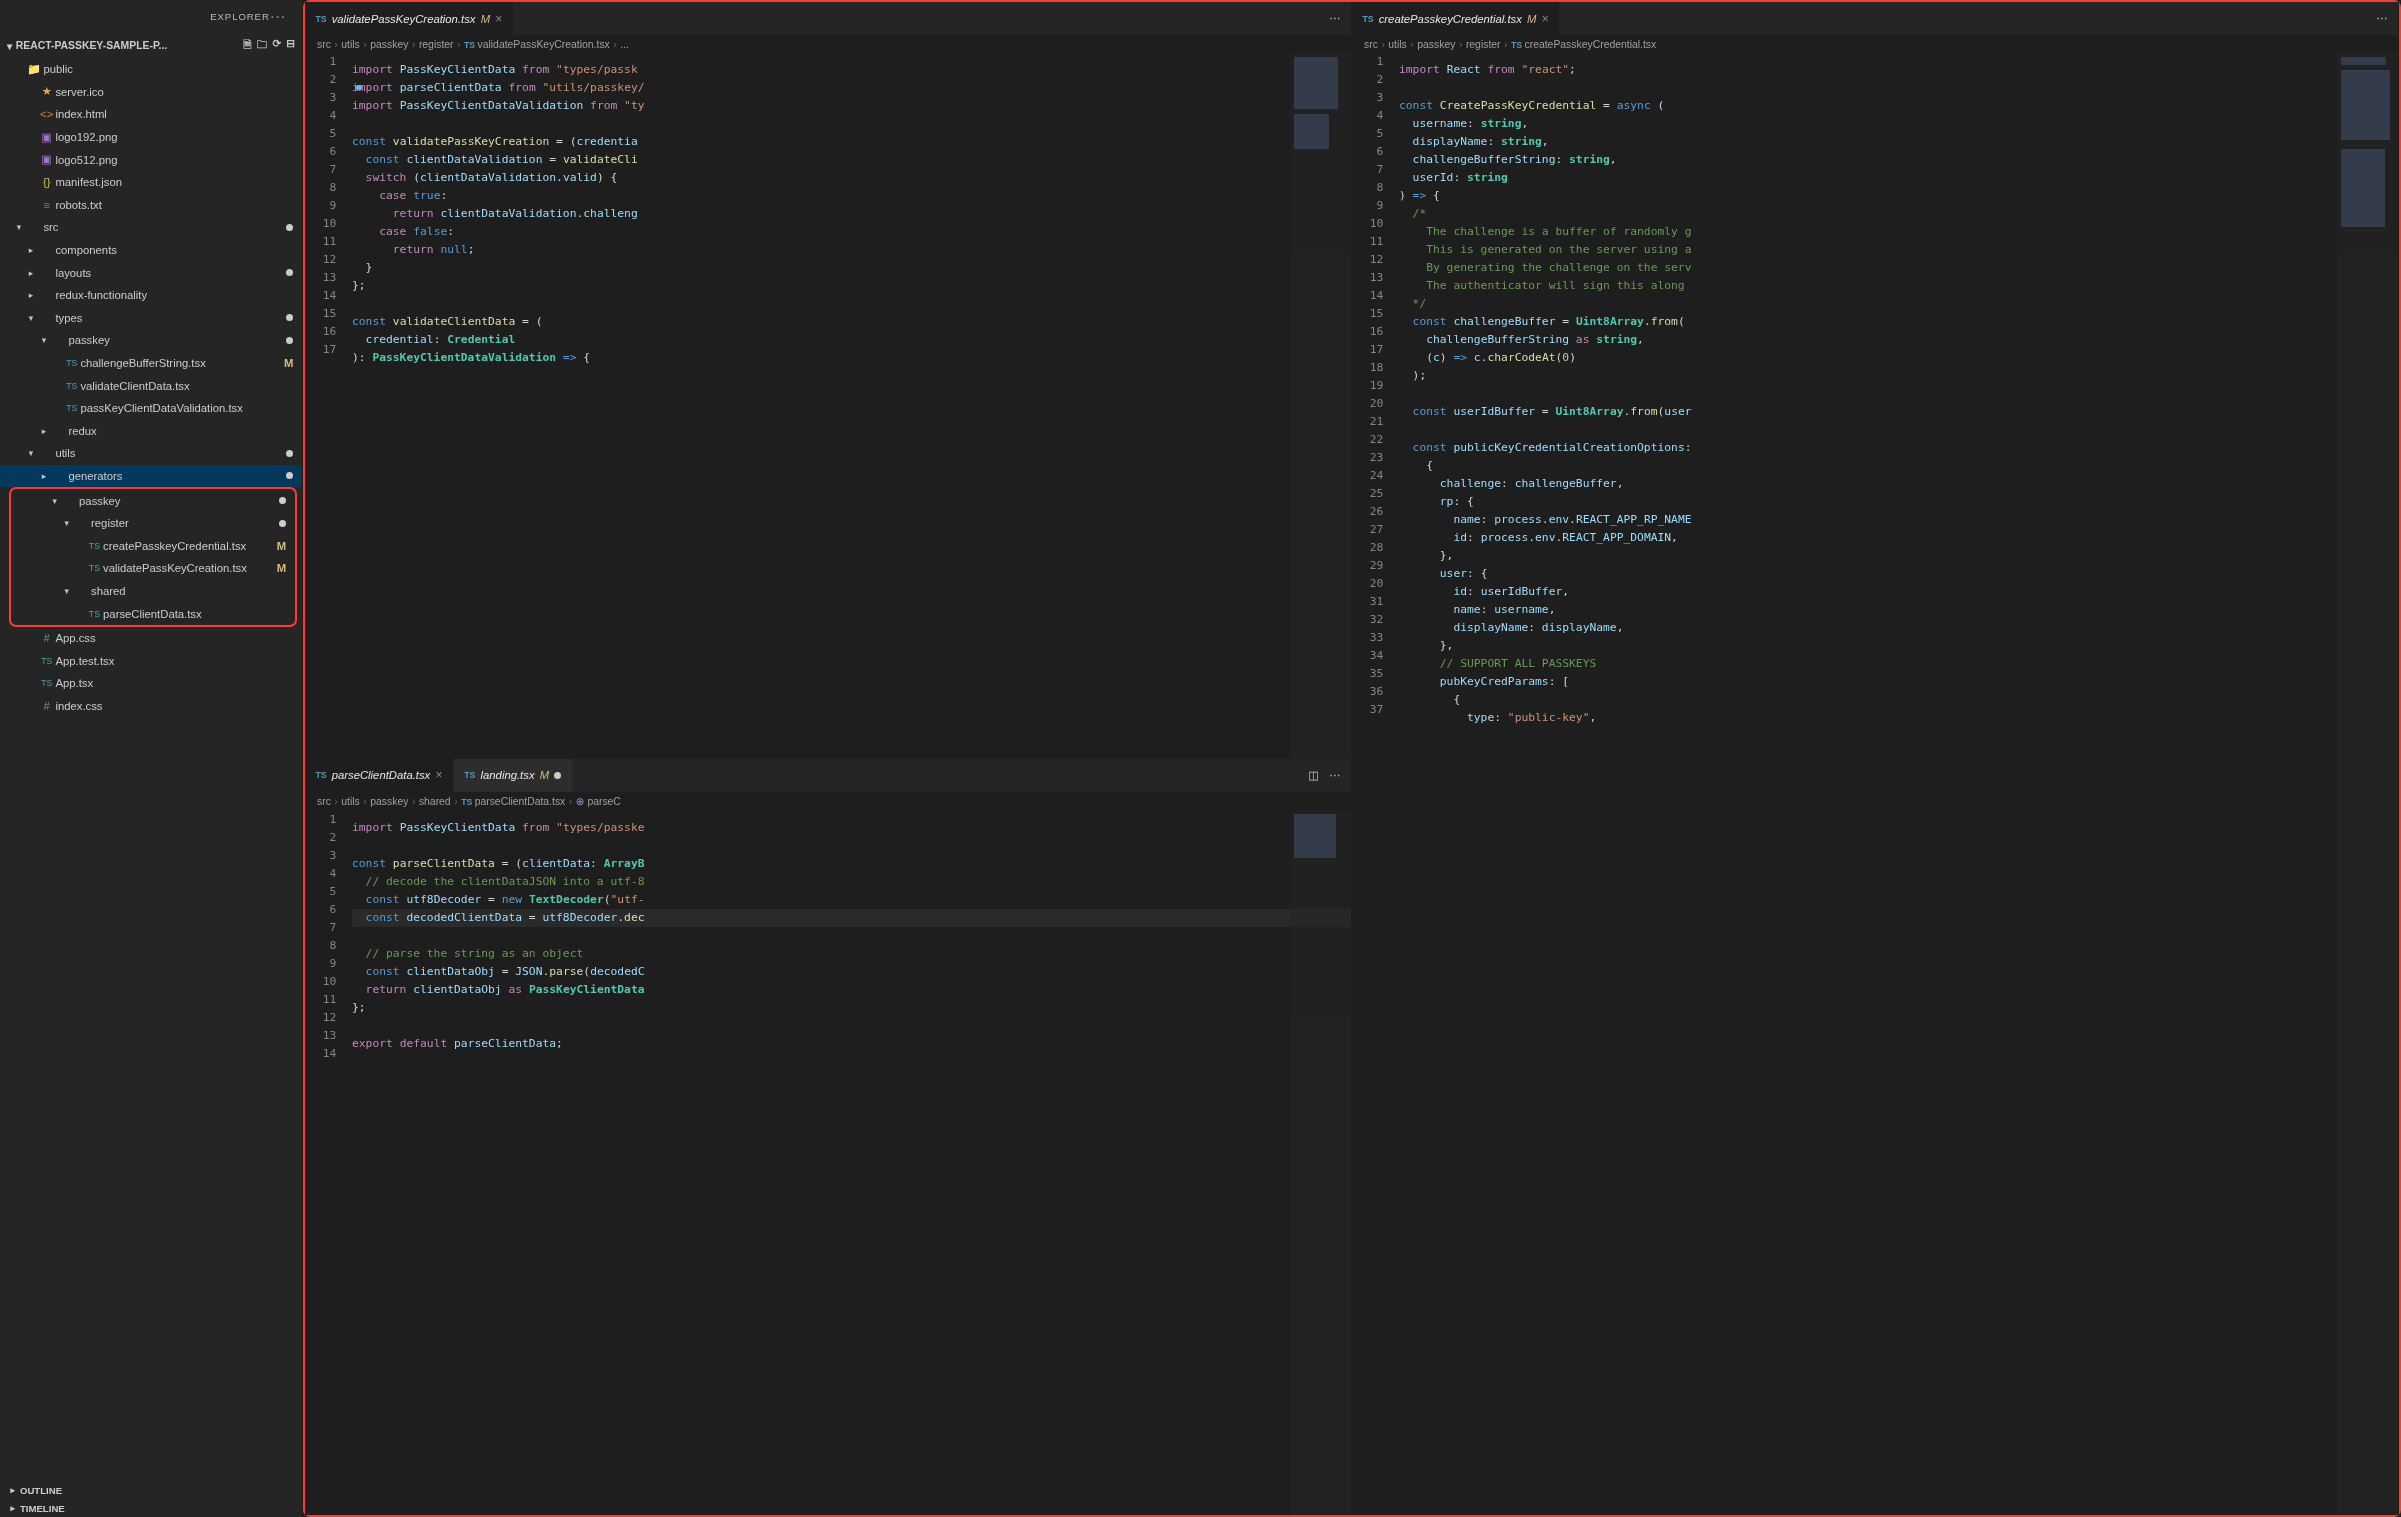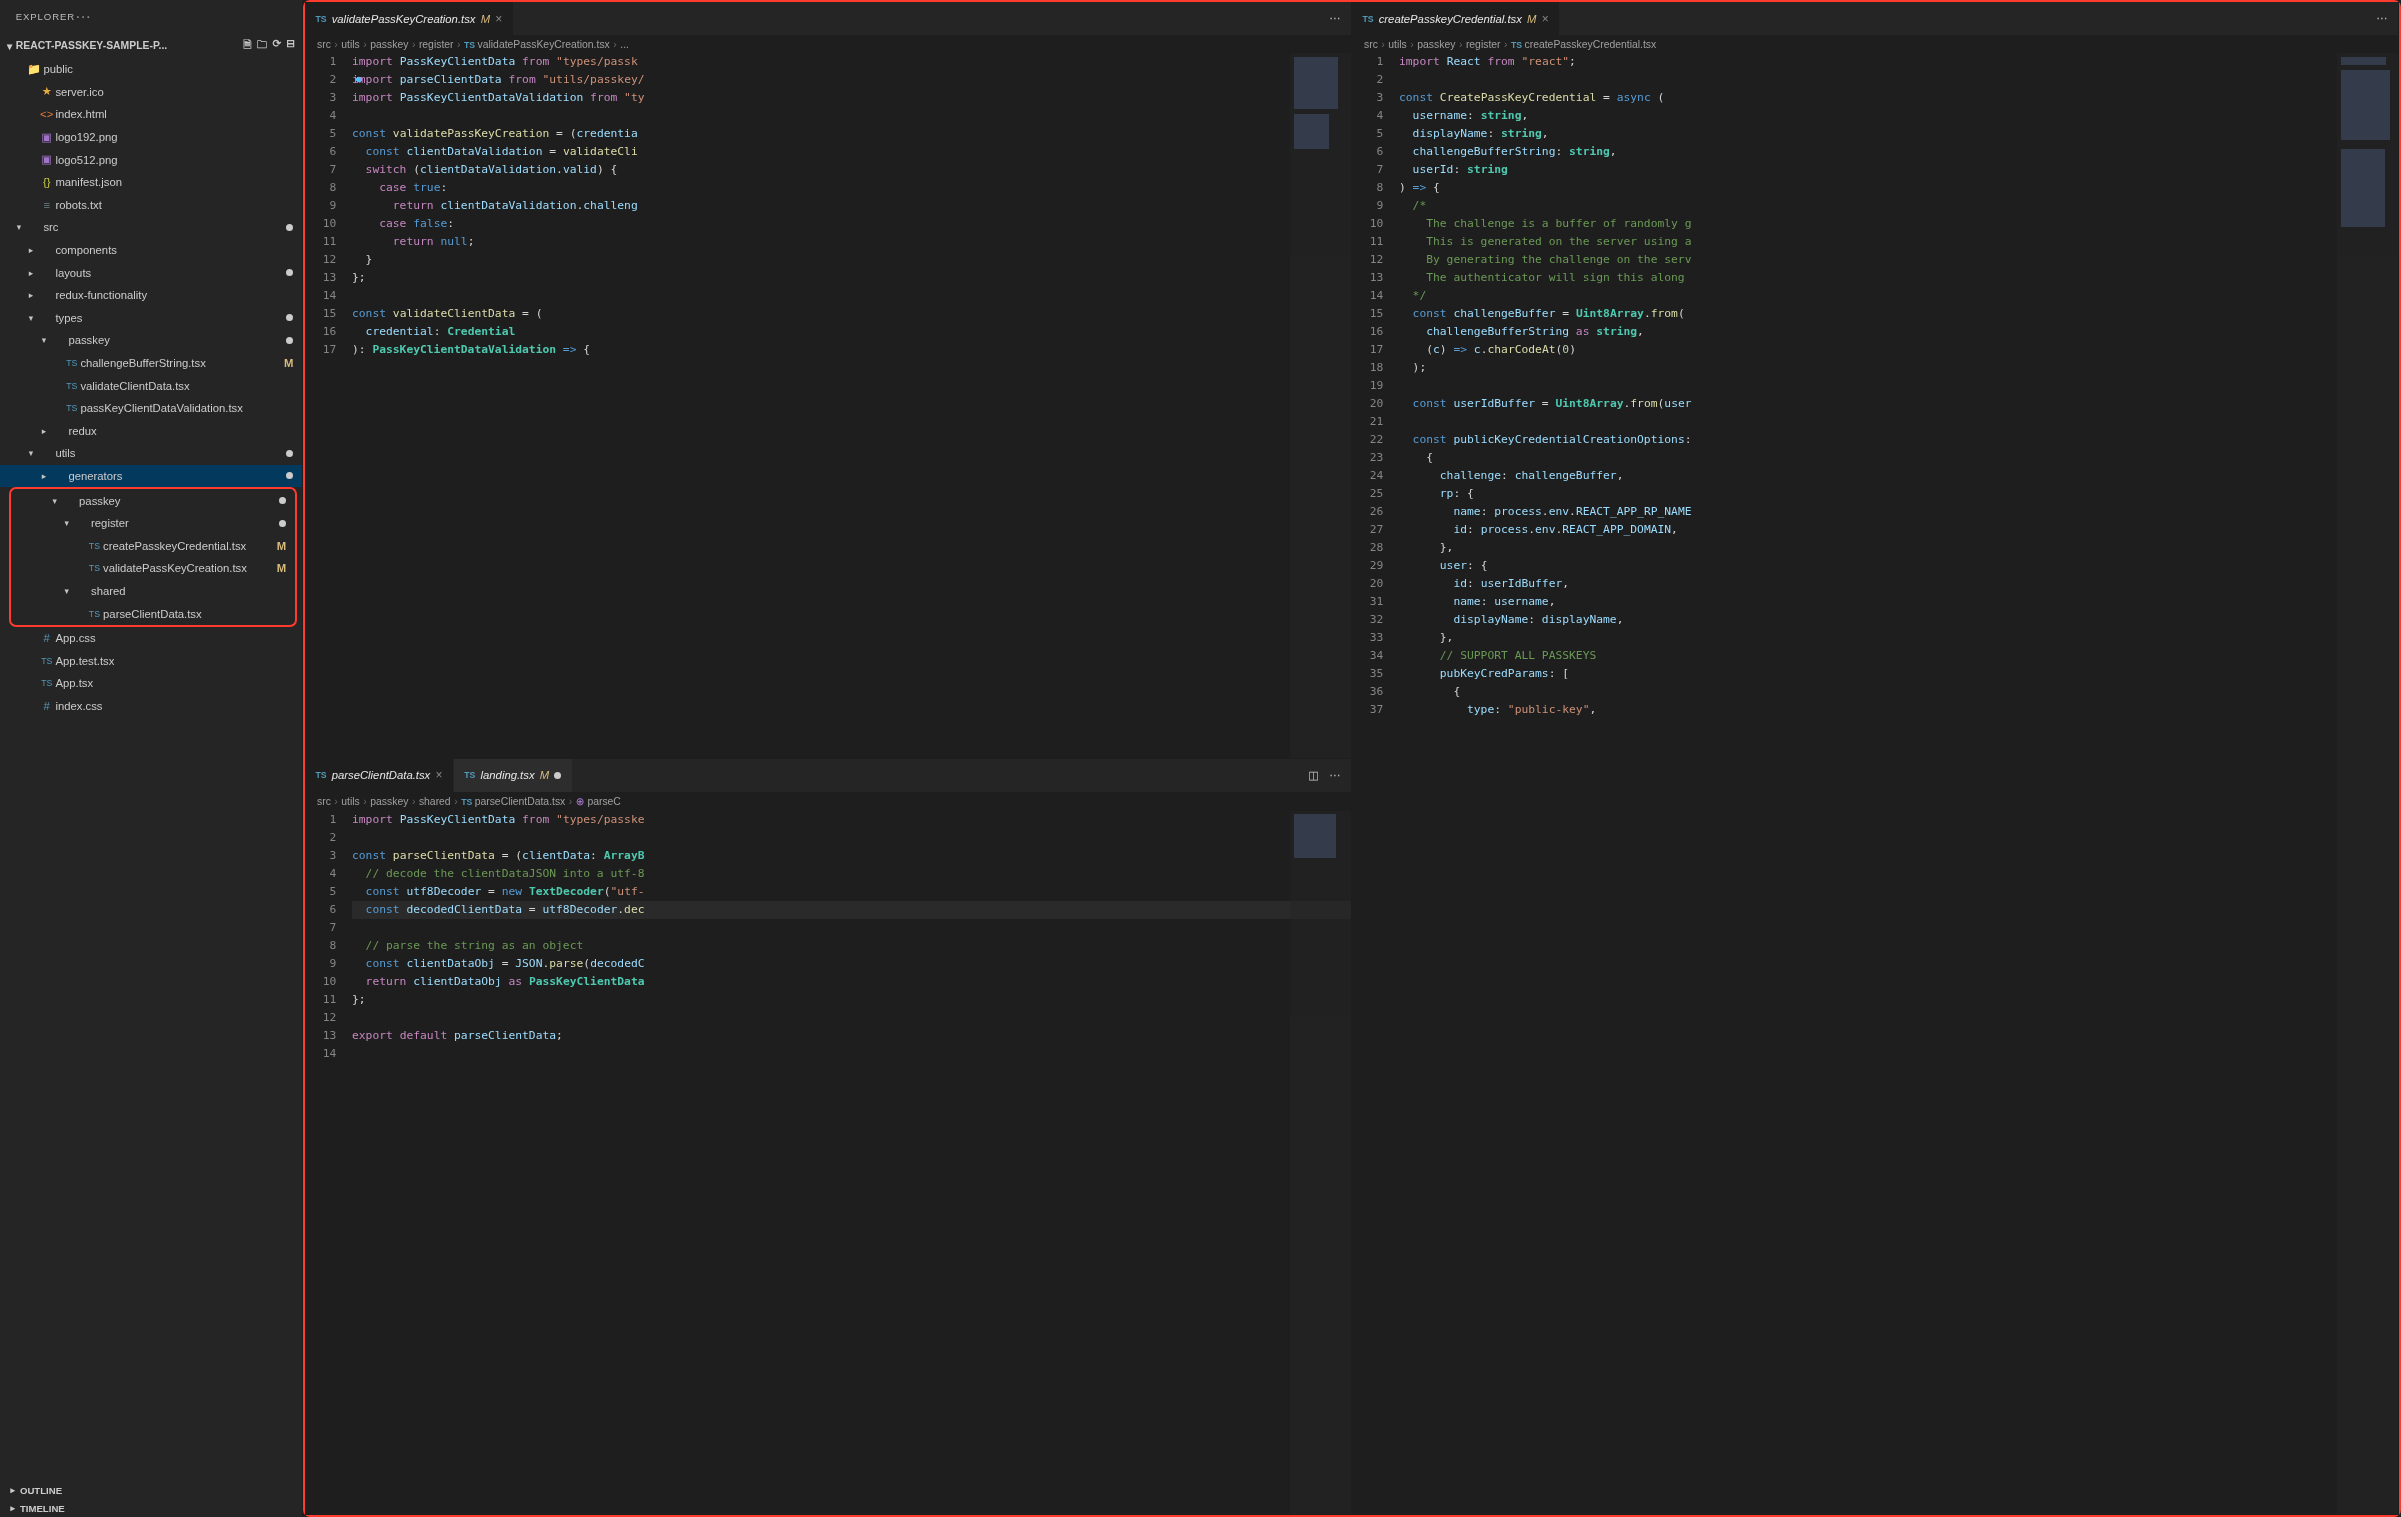--- a/index.html
+++ b/index.html
@@ -8,21 +8,21 @@
   background: #1e1e1e;
   color: #cccccc;
   font-size: 11.3px;
   overflow: hidden;
   width: 2401px;
   height: 1517px;
   transform-origin: top left;
 }
 .app { display: flex; height: 100%; }
 .sidebar { width: 303px; background: #252526; display: flex; flex-direction: column; border-right: 0.9px solid #1e1e1e; }
-.sb-header { display: flex; align-items: center; justify-content: flex-start; padding: 7px 15.7px; font-size: 9.6px; letter-spacing: 0.9px; color: #bbbbbb; }
+.sb-header { display: flex; align-items: center; justify-content: flex-end; padding: 7px 15.7px; font-size: 9.6px; letter-spacing: 0.9px; color: #bbbbbb; }
 .sb-header .dots { color: #888; font-size: 15.7px; cursor: pointer; }
 .sb-project { display: flex; align-items: center; padding: 3.5px 7px; font-size: 10.4px; font-weight: bold; color: #cccccc; }
 .sb-project .chev { margin-right: 3.5px; }
 .sb-project .title { flex: 1; white-space: nowrap; overflow: hidden; text-overflow: ellipsis; }
 .sb-project .icons { display: flex; gap: 5.2px; color: #c5c5c5; }
 .sb-project .icons span { cursor: pointer; }
 .tree { flex: 1; overflow-y: auto; font-size: 11.3px; }
 .tree-row { display: flex; align-items: center; height: 22.6px; cursor: pointer; padding-right: 8.7px; white-space: nowrap; }
 .tree-row.selected { background: #04395e; }
 .tree-row .pad { display: inline-block; }
@@ -48,21 +48,21 @@
 .tab .circ { width: 7px; height: 7px; border-radius: 50%; background: #cccccc; }
 .tabs .spacer { flex: 1; }
 .tabs .actions { display: flex; gap: 10.4px; padding: 0 10.4px; color: #c5c5c5; }
 .tabs .actions span { cursor: pointer; }
 .crumbs { display: flex; align-items: center; padding: 3.5px 12px; font-size: 10.4px; color: #a0a0a0; background: #1e1e1e; gap: 3.5px; white-space: nowrap; overflow: hidden; }
 .crumbs .sep { color: #666; }
 .crumbs .ts-ic { color: #519aba; font-size: 8.7px; font-weight: bold; }
 .crumbs .fn-ic { color: #b180d7; }
 .code { flex: 1; display: flex; font-family: "Menlo", "Consolas", monospace; font-size: 11.3px; line-height: 18px; overflow: hidden; position: relative; background: #1e1e1e; }
 .gutter { width: 47px; text-align: right; padding-right: 15.7px; color: #858585; user-select: none; }
-.codebody { flex: 1; white-space: pre; overflow: hidden; color: #d4d4d4; }
+.codebody { flex: 1; white-space: pre; overflow: hidden; color: #d4d4d4; margin-top: 8px; }
 .minimap { position: absolute; right: 0; top: 0; width: 61px; height: 100%; background: #252526; opacity: 0.5; }
 .minimap .mblock { position: absolute; background: #4a5a7a; }
 .k-import { color: #c586c0; }
 .k-kw { color: #569cd6; }
 .k-type { color: #4ec9b0; font-weight: bold; }
 .k-fn { color: #dcdcaa; }
 .k-str { color: #ce9178; }
 .k-var { color: #9cdcfe; }
 .k-com { color: #6a9955; }
 .k-num { color: #b5cea8; }

